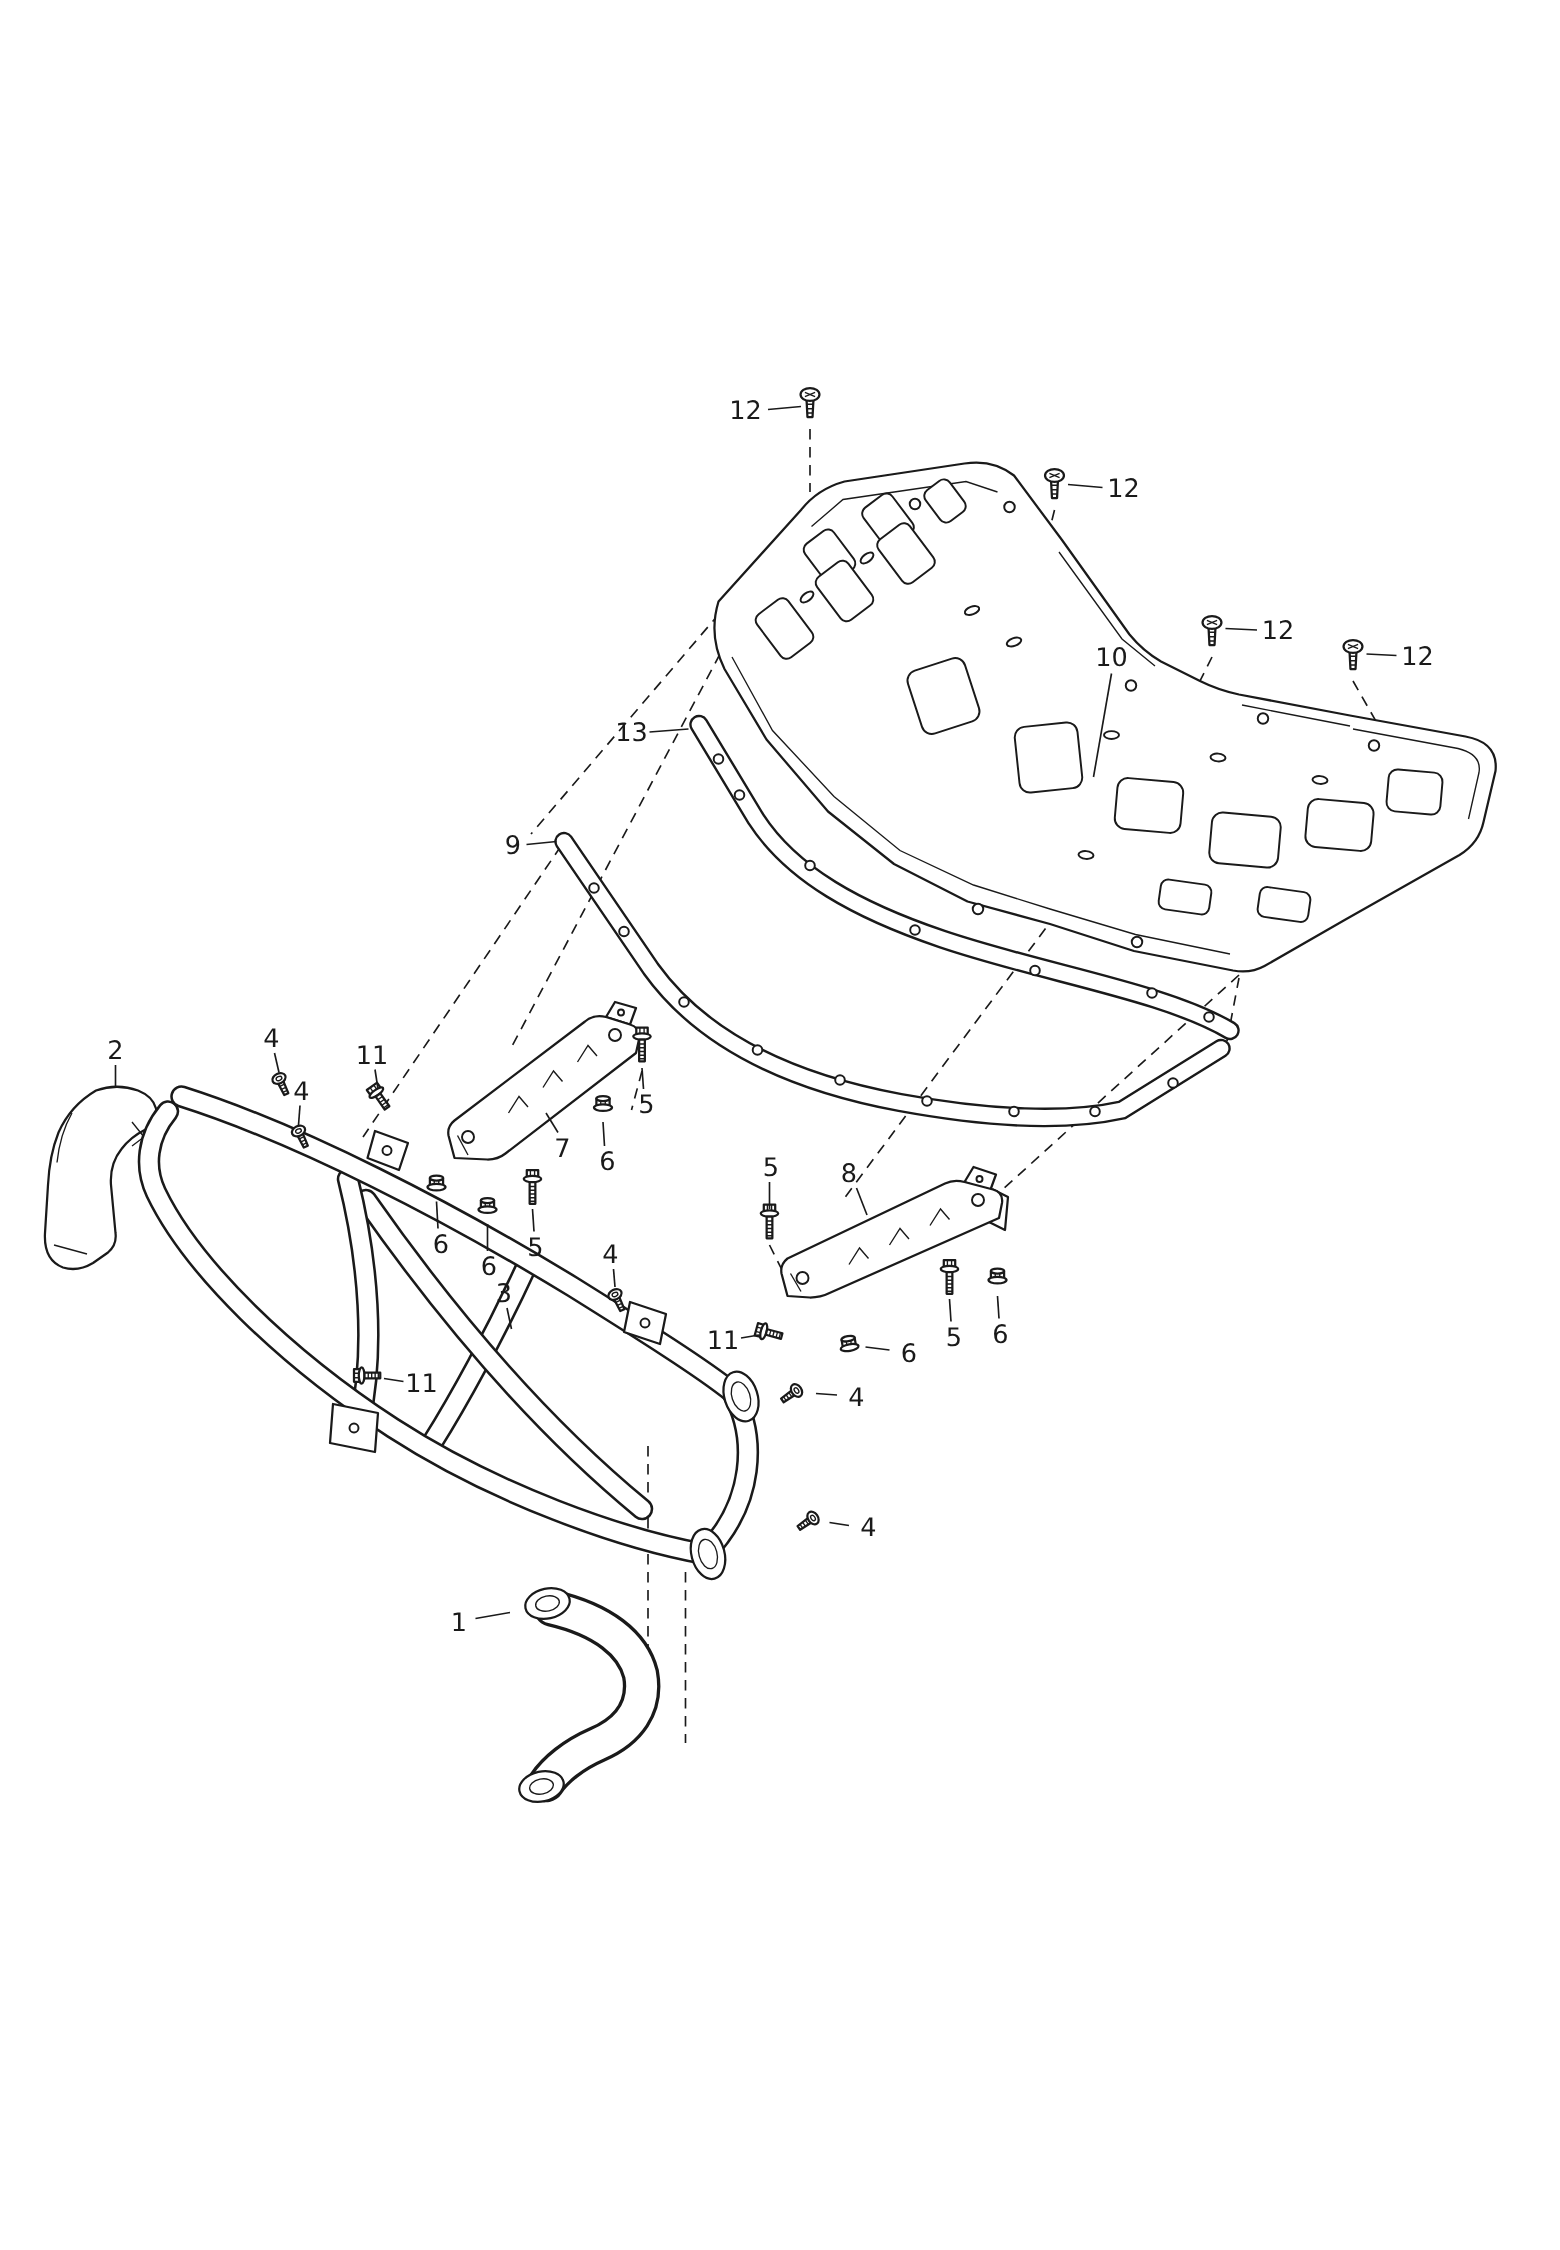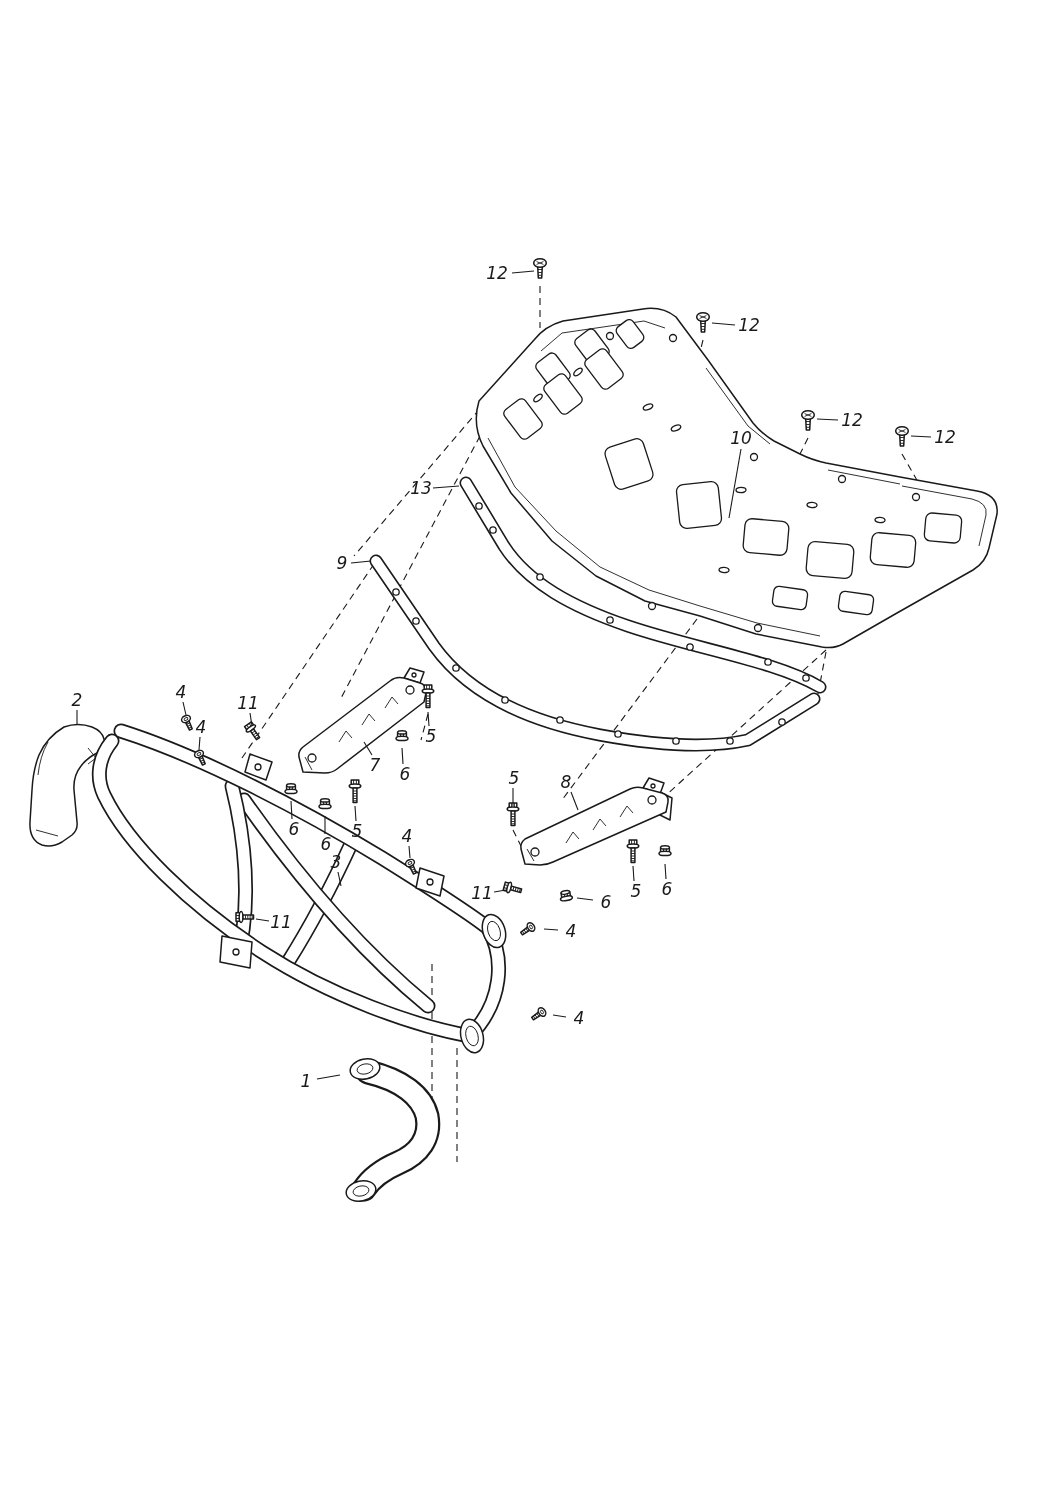--- a/index.html
+++ b/index.html
@@ -1,18 +1,18 @@
 <!DOCTYPE html>
 <html style="--line-color: #1a1a1a; --bg-color: #ffffff;"><head>
 <meta charset="utf-8">
 <style>
   :root { --line-color:#1a1a1a; --bg-color:#ffffff; }
   html,body { margin:0; padding:0; }
   body { background:var(--bg-color); font-family:"DejaVu Sans","Liberation Sans",sans-serif; }
-  .stage { width:1040px; height:1500px; background:var(--bg-color); position:relative; margin:0 auto;font-style:italic; }
+  .stage { width:1040px; height:1500px; background:var(--bg-color); position:relative; margin:0 auto; }
   svg { display:block; }
 
   .ol    { fill:#ffffff; stroke:var(--line-color); stroke-width:1.5; stroke-linejoin:round; }
   .thin  { fill:none; stroke:var(--line-color); stroke-width:0.9; }
   .hole  { fill:#ffffff; stroke:var(--line-color); stroke-width:1.3; }
   .dash  { fill:none; stroke:var(--line-color); stroke-width:1.1; stroke-dasharray:7 5; }
 
   .tube-o { fill:none; stroke:var(--line-color); stroke-width:15;   stroke-linecap:round; }
   .tube-i { fill:none; stroke:#ffffff;           stroke-width:11.6; stroke-linecap:round; }
   .rail-o { fill:none; stroke:var(--line-color); stroke-width:13;   stroke-linecap:round; }

